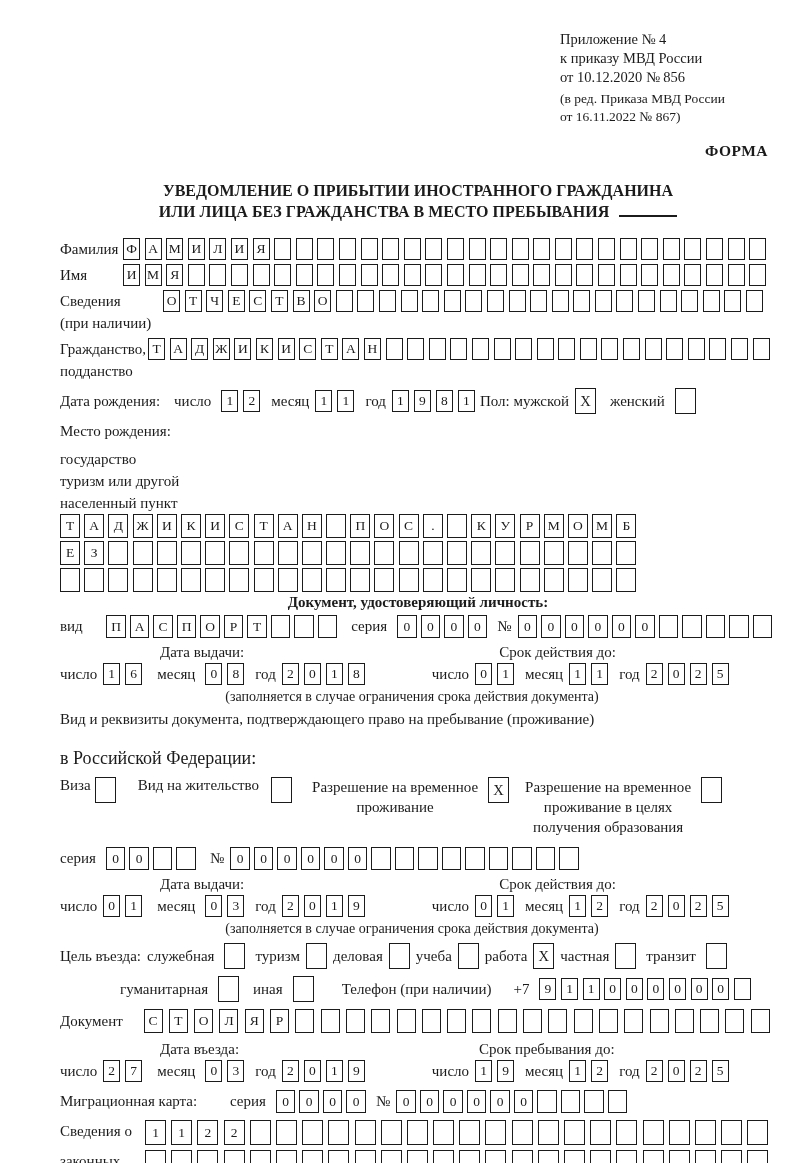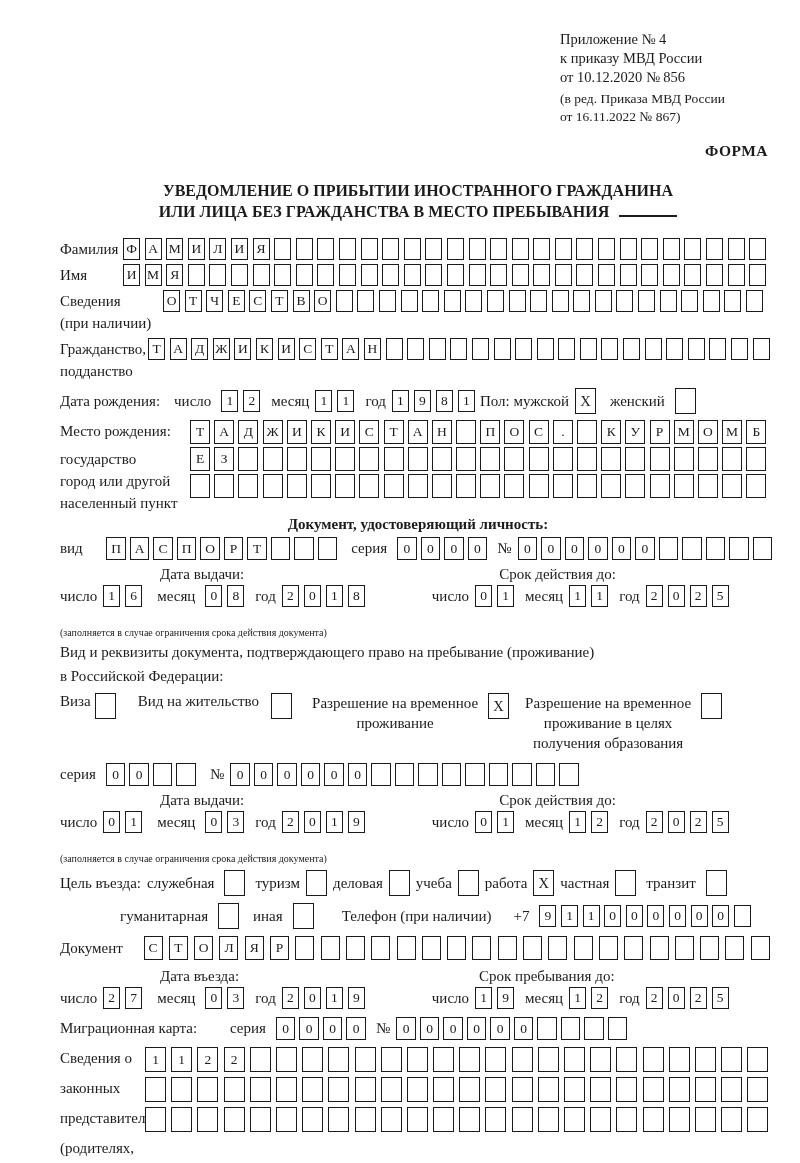--- a/index.html
+++ b/index.html
@@ -28,21 +28,21 @@
        border:1.7px solid #1b1b1b;font-size:13.5px;background:#fff;}
   .s .box{width:17px;height:22px;margin-right:4.6px;}
   .m .box{width:19.5px;height:23px;margin-right:4px;}
   .m2 .box{width:20px;height:24px;margin-right:4.2px;}
   .l .box{width:21px;height:25px;margin-right:5.2px;}
   .d .box{width:17px;height:22px;margin-right:5px;font-size:13.5px;}
   .p .box{width:19px;height:24px;margin-right:6.3px;}
   .cb{box-sizing:border-box;width:21px;height:26px;border:1.7px solid #1b1b1b;display:inline-flex;
       align-items:center;justify-content:center;font-size:14.5px;background:#fff;flex:0 0 auto;}
 
-  .note{font-size:10px;text-align:left;margin-top:20px;margin-right:12px;}
+  .note{font-size:14px;text-align:center;margin-top:4px;margin-right:12px;}
   .center-bold{font-weight:bold;font-size:15px;text-align:center;margin-top:6px;}
   .dlabels{display:flex;font-size:15px;margin-top:6px;}
   .stack{display:flex;flex-direction:column;}
   .opt-label{font-size:15px;text-align:center;line-height:20px;}
   .mr6{margin-right:6px;} .mr10{margin-right:10px;} .mr14{margin-right:14px;}
   .vgap3{margin-top:3px;}
 </style>
 </head>
 <body>
 
@@ -229,25 +229,25 @@
         <span class="box">9</span>
         <span class="box">8</span>
         <span class="box">1</span>
       </span>
     <span class="lbl mr6">Пол: мужской</span>
     <span class="cb mr14">X</span>
     <span class="lbl mr10">женский</span>
     <span class="cb"></span>
   </div>
 
-  <div class="row top" style="margin-top:6px;">
+  <div class="row top" style="margin-top:6px;flex-direction:column;">
     <span class="stack" style="width:130px;">
       <span class="lbl2">Место рождения:</span>
       <span class="lbl2" style="margin-top:6px;">государство</span>
-      <span class="lbl2">город или другой</span>
+      <span class="lbl2">туризм или другой</span>
       <span class="lbl2">населенный пункт</span>
     </span>
     <span class="stack">
       <span class="cells m2">
           <span class="box">Т</span>
           <span class="box">А</span>
           <span class="box">Д</span>
           <span class="box">Ж</span>
           <span class="box">И</span>
           <span class="box">К</span>
@@ -402,21 +402,21 @@
         <span class="box">2</span>
         <span class="box">0</span>
         <span class="box">2</span>
         <span class="box">5</span>
       </span>
   </div>
 
   <div class="note">(заполняется в случае ограничения срока действия документа)</div>
 
   <div class="lbl" style="margin-top:6px;font-size:15px;">Вид и реквизиты документа, подтверждающего право на пребывание (проживание)</div>
-  <div class="lbl" style="margin-top:7px;font-size:15px;">в Российской Федерации:</div>
+  <div class="lbl" style="margin-top:20px;font-size:18px;">в Российской Федерации:</div>
 
   <div class="row top" style="margin-top:8px;">
     <span class="lbl" style="margin-right:4px;">Виза</span>
     <span class="cb"></span>
     <span class="lbl" style="margin-left:22px;margin-right:12px;">Вид на жительство</span>
     <span class="cb"></span>
     <span class="stack" style="margin-left:20px;margin-right:10px;">
       <span class="opt-label">Разрешение на временное</span>
       <span class="opt-label">проживание</span>
     </span>

